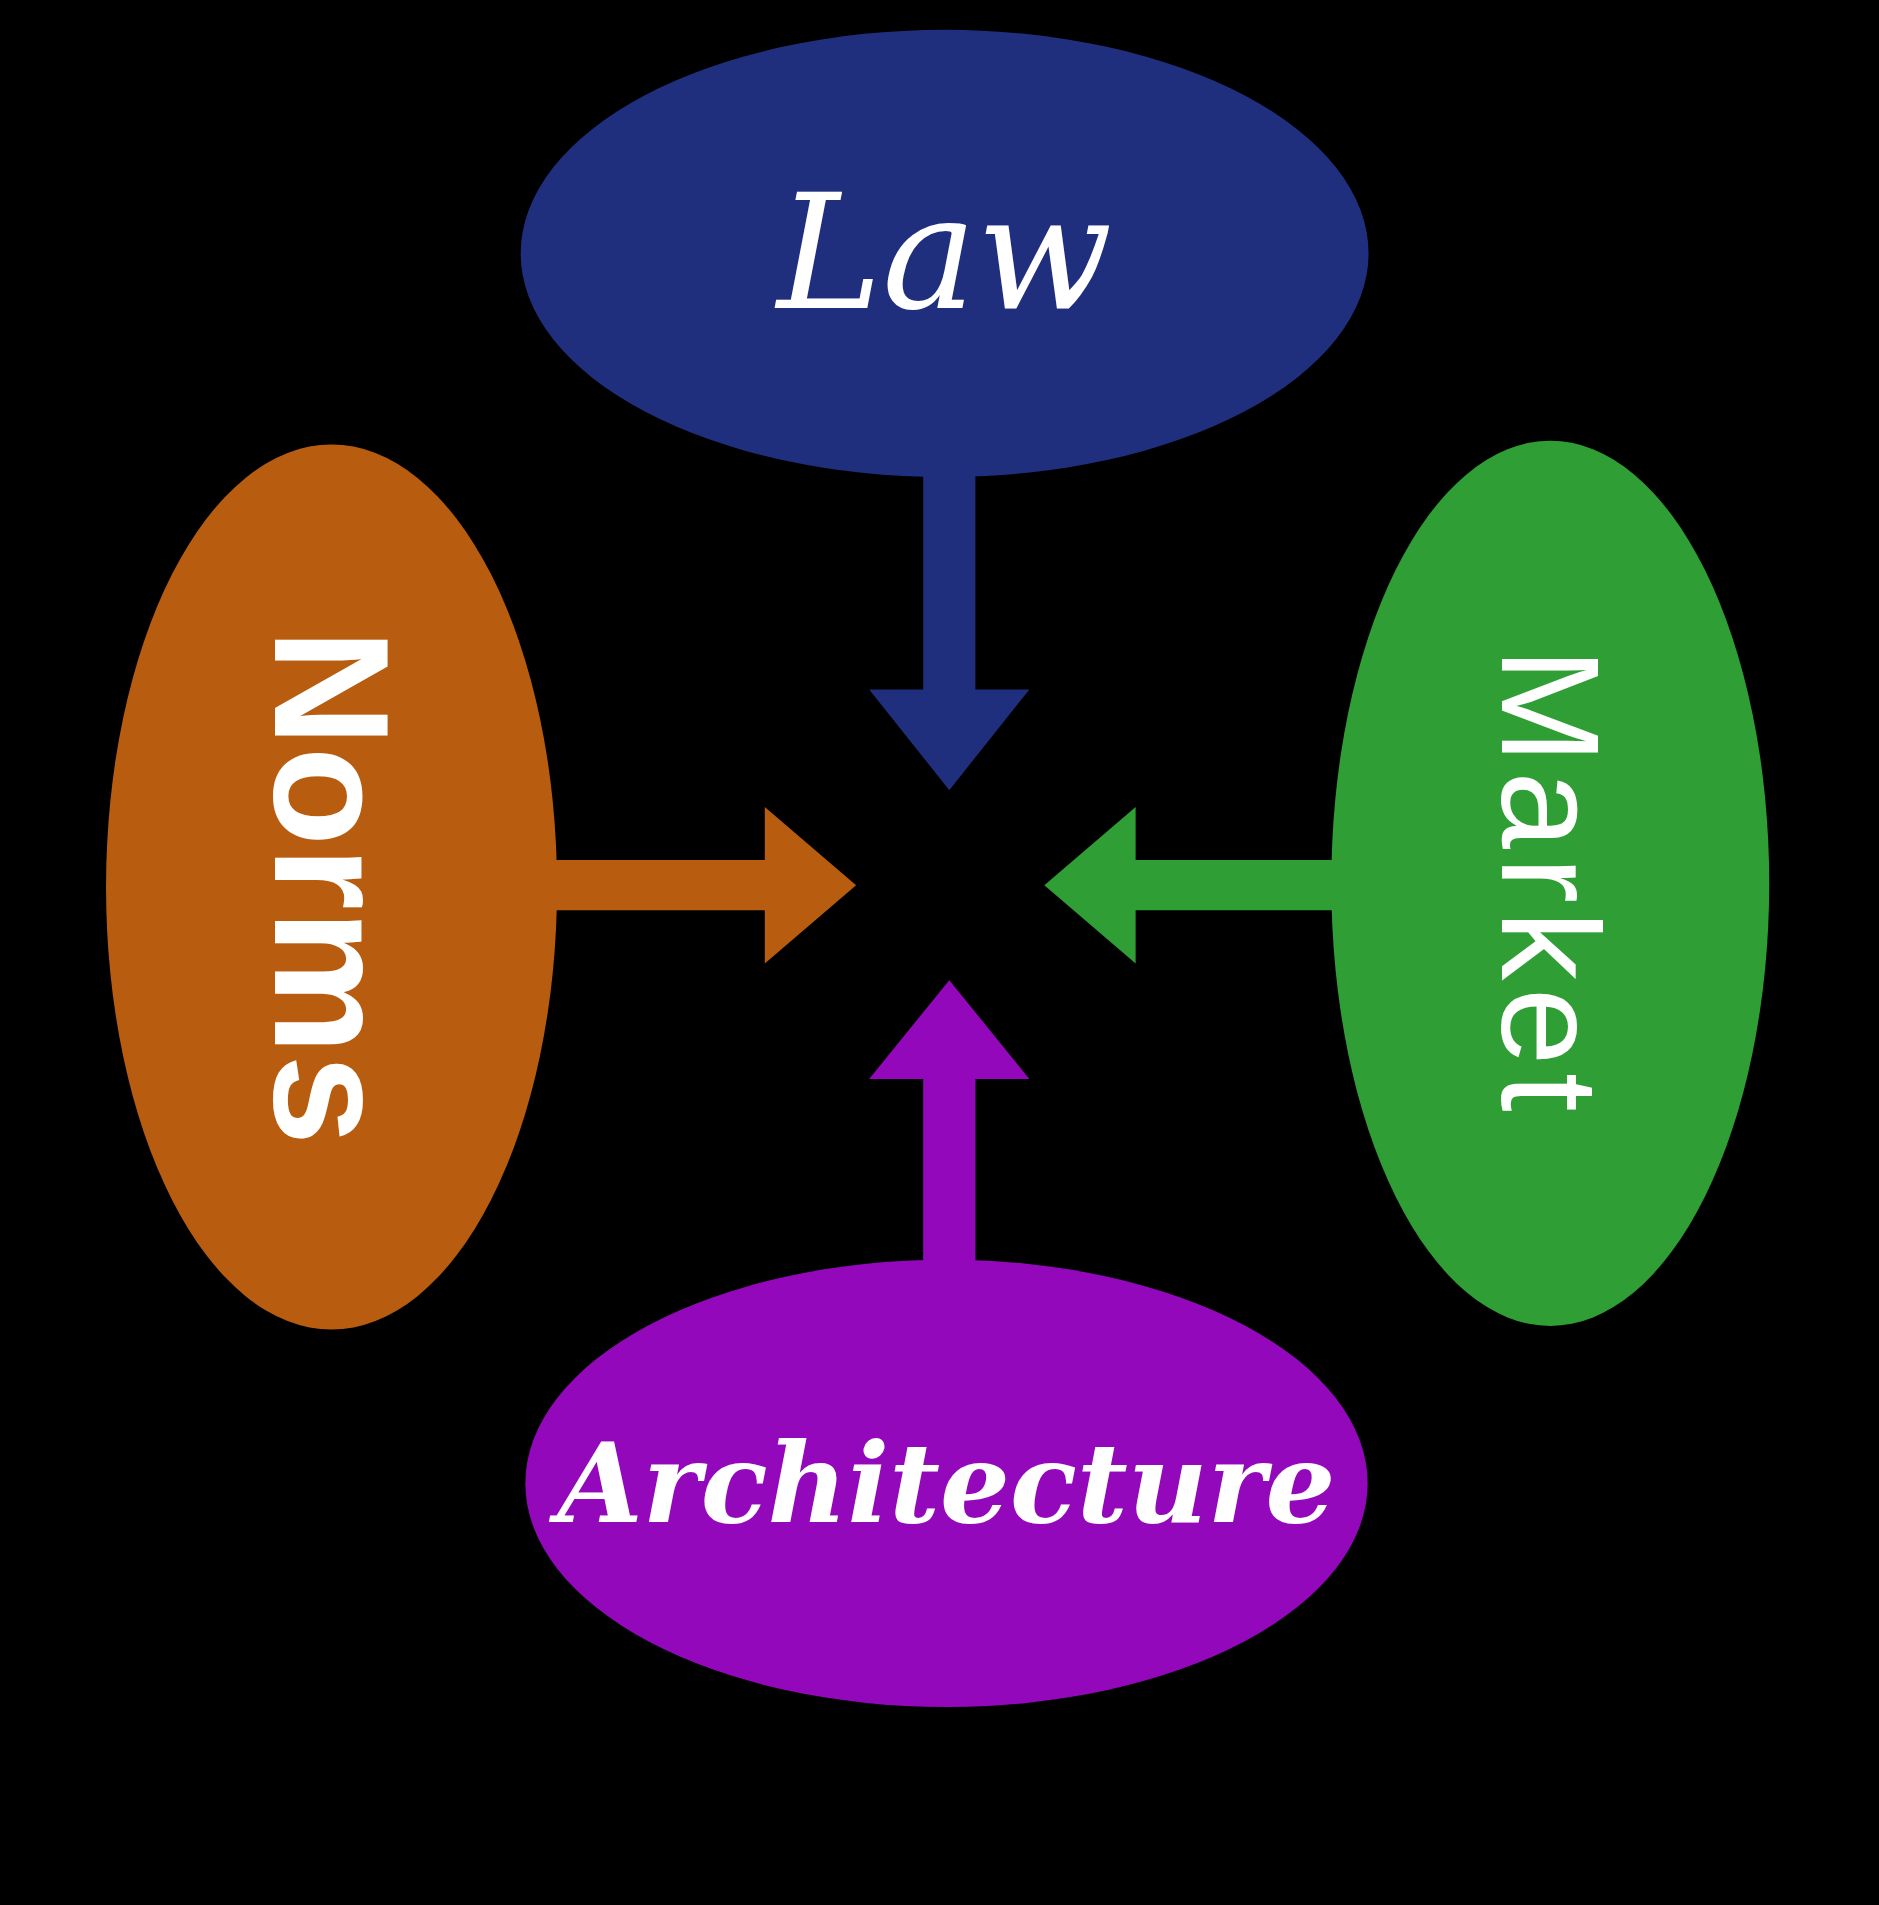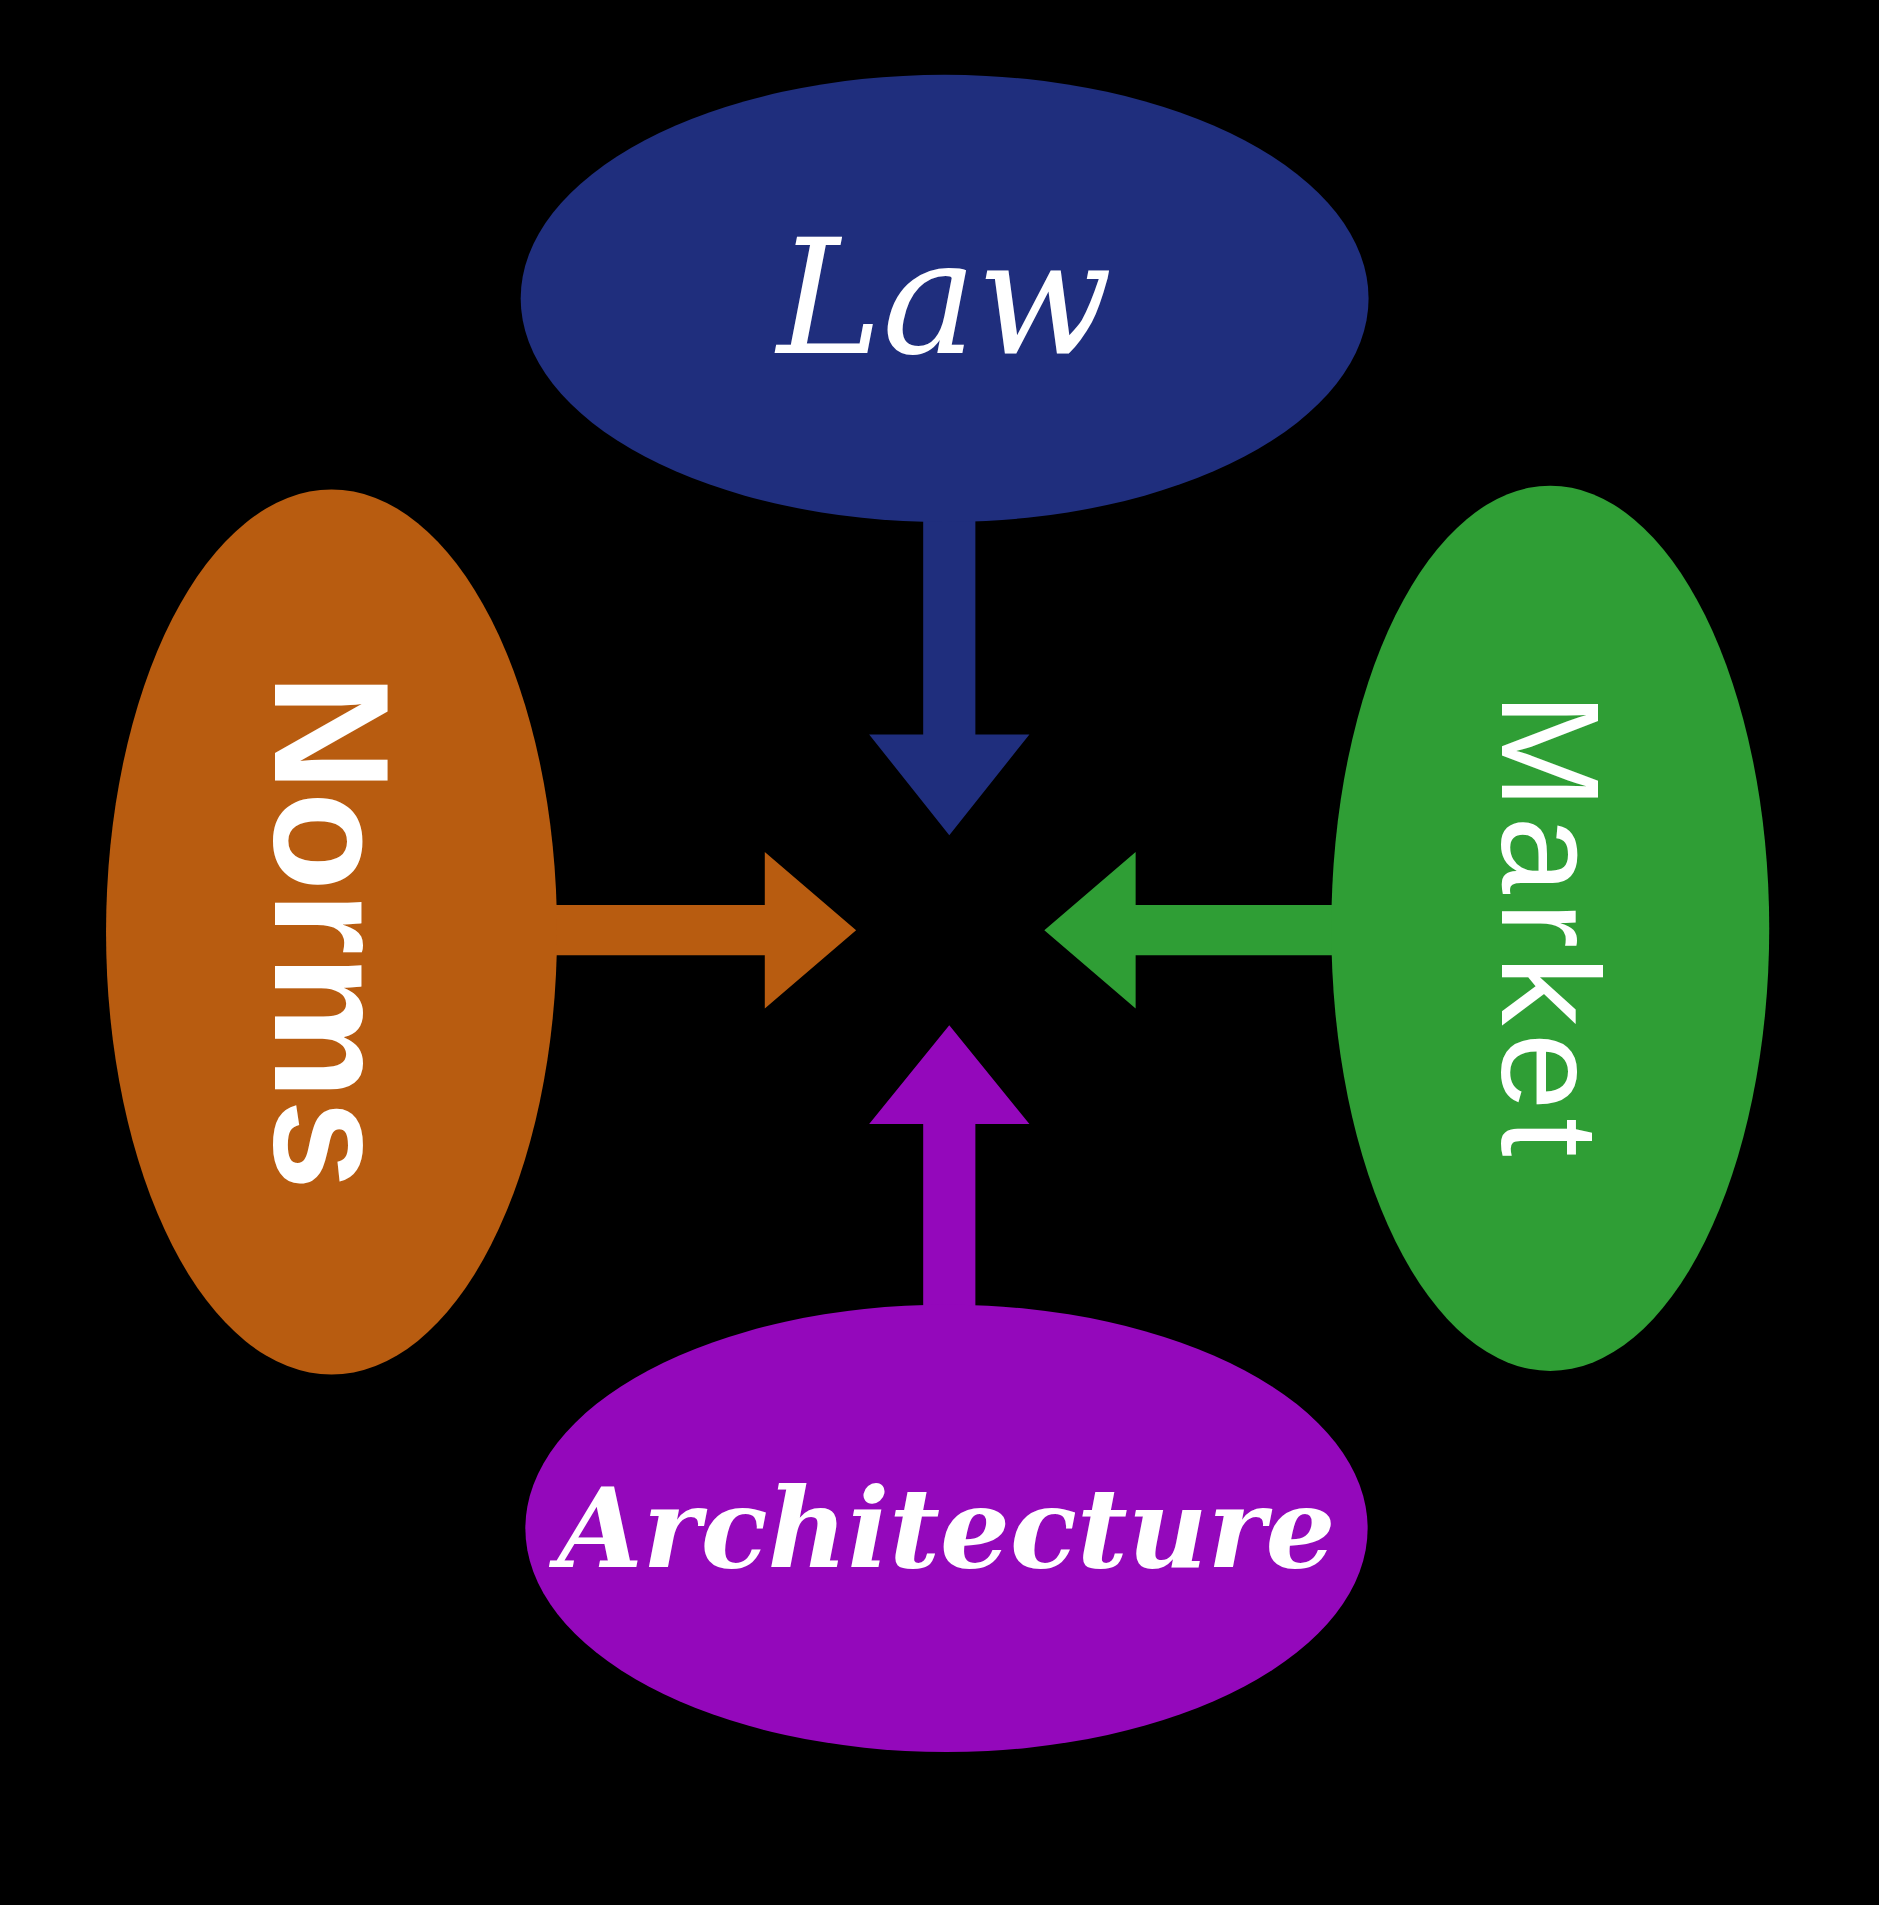--- a/index.html
+++ b/index.html
@@ -5,21 +5,20 @@
   html, body {
     margin: 0;
     padding: 0;
     background: #000;
   }
   .stage {
     position: relative;
     width: 1879px;
     height: 1775px;
     overflow: hidden;
-    margin-top: 45px;
   }
   svg {
     display: block;
     width: 100%;
     height: 100%;
   }
   .node-label {
     text-anchor: middle;
     dominant-baseline: central;
   }

